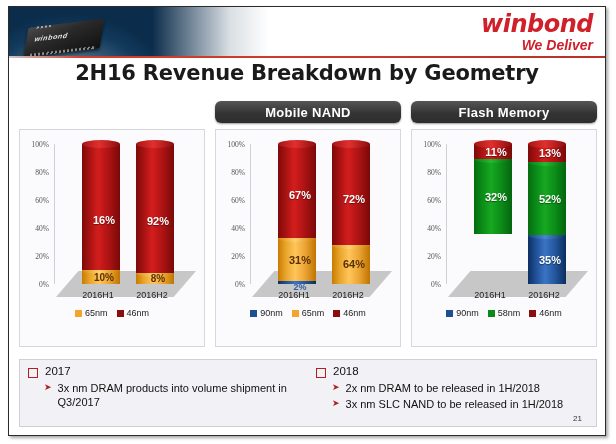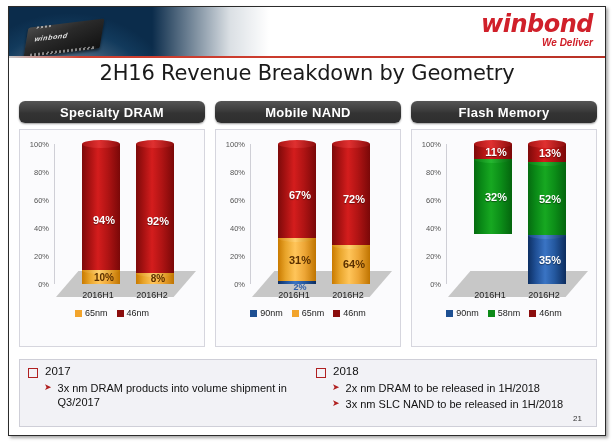--- a/index.html
+++ b/index.html
@@ -54,34 +54,34 @@
   }
   .logo{
     position:absolute;right:12px;top:5px;text-align:right;
   }
   .logo-main{
     font-family:"DejaVu Sans",sans-serif;
     font-size:24px;font-weight:bold;font-style:italic;
     color:#d0202a;letter-spacing:-.5px;line-height:1;
   }
   .logo-sub{
-    font-size:10px;font-style:italic;font-weight:bold;color:#d0202a;
+    font-size:14px;font-style:italic;font-weight:bold;color:#d0202a;
     margin-top:2px;line-height:1;
   }
   .hrule{
     position:absolute;left:0;top:49px;width:100%;height:2px;
     background:linear-gradient(90deg,#c8c8c8 0%,#d04030 12%,#c8392c 60%,#b83226 100%);
   }
 
   
   .title{
     position:absolute;left:0;top:54px;width:100%;
     text-align:center;
     font-family:"DejaVu Sans",sans-serif;
-    font-size:21px;font-weight:normal;color:#1a1a1a;
+    font-size:21px;font-weight:bold;color:#1a1a1a;
     letter-spacing:-.2px;
   }
 
   
   .panels{
     position:absolute;left:10px;top:94px;width:578px;height:250px;
     display:flex;justify-content:space-between;
   }
   .panel{width:186px;position:relative;}
   .panel-head{
@@ -101,20 +101,21 @@
 
   
   .chart{position:absolute;left:0;top:0;width:100%;height:100%;}
   .plot{
     position:absolute;left:34px;top:14px;width:142px;height:140px;
   }
   .yaxis-lab{
     position:absolute;right:100%;margin-right:5px;
     font-size:7.5px;color:#555;white-space:nowrap;
     transform:translateY(-50%);
+    font-family:Liberation Serif, serif;
   }
   .axisline{
     position:absolute;left:0;top:0;width:1px;height:100%;
     background:#cfcfd6;
   }
   .floor{
     position:absolute;left:2px;bottom:-13px;width:140px;height:26px;
     background:#c4c4c4;
     clip-path:polygon(16% 0%,100% 0%,84% 100%,0% 100%);
     opacity:.95;
@@ -210,42 +211,41 @@
       <div class="logo-sub">We Deliver</div>
     </div>
   </div>
   <div class="hrule"></div>
 
   <div class="title">2H16 Revenue Breakdown by Geometry</div>
 
   <div class="panels">
 
     <div class="panel">
-      <div class="panel-head">Specialty  DRAM</div>
       <div class="panel-body">
         <div class="chart">
           <div class="plot">
             <div class="axisline"></div>
             <div class="yaxis-lab" style="top:0%">100%</div>
             <div class="yaxis-lab" style="top:20%">80%</div>
             <div class="yaxis-lab" style="top:40%">60%</div>
             <div class="yaxis-lab" style="top:60%">40%</div>
             <div class="yaxis-lab" style="top:80%">20%</div>
             <div class="yaxis-lab" style="top:100%">0%</div>
             <div class="floor"></div>
             <div class="bars">
 
               <div class="bar" style="left:28px">
                 <div class="seg c-org" style="bottom:0;height:10%">
                   <span class="seg-cap cap-org"></span>
                   <span class="lblspan" style="position:relative;z-index:2;color:#5a3000;text-shadow:none;font-size:10px">10%</span>
                 </div>
                 <div class="seg c-red" style="bottom:10%;height:90%">
                   <span class="seg-cap cap-red"></span>
-                  <span style="position:relative;z-index:2;margin-top:25px">94%</span>
+                  <span style="position:relative;z-index:2;margin-top:25px">16%</span>
                 </div>
               </div>
 
               <div class="bar" style="left:82px">
                 <div class="seg c-org" style="bottom:0;height:8%">
                   <span class="seg-cap cap-org"></span>
                   <span style="position:relative;z-index:2;color:#5a3000;text-shadow:none;font-size:10px">8%</span>
                 </div>
                 <div class="seg c-red" style="bottom:8%;height:92%">
                   <span class="seg-cap cap-red"></span>

